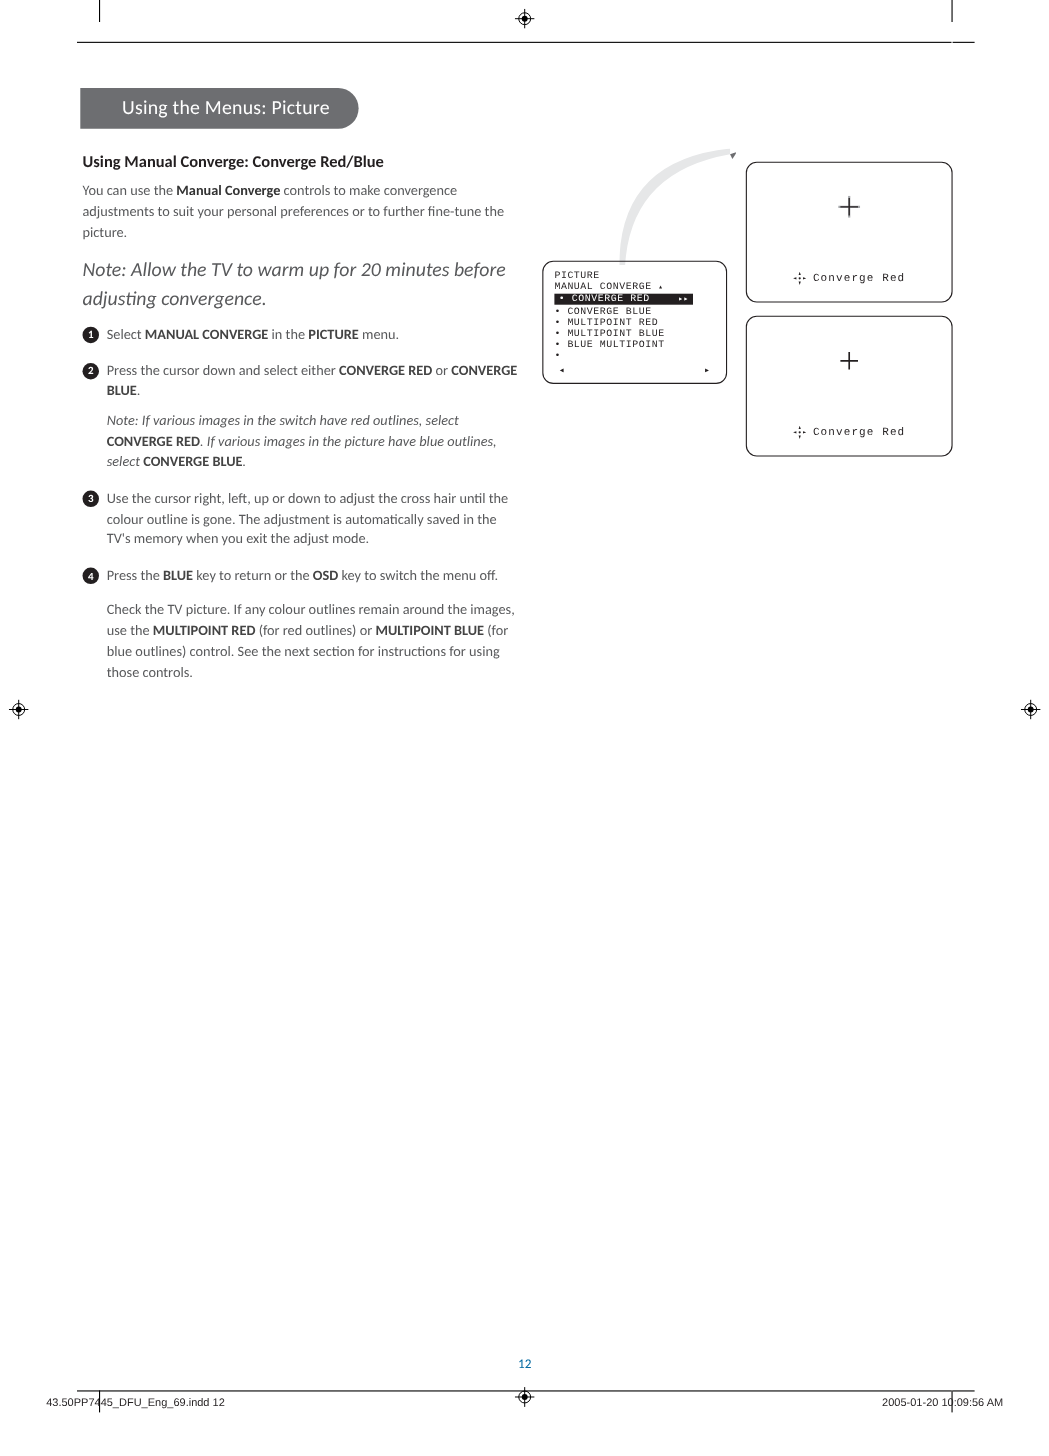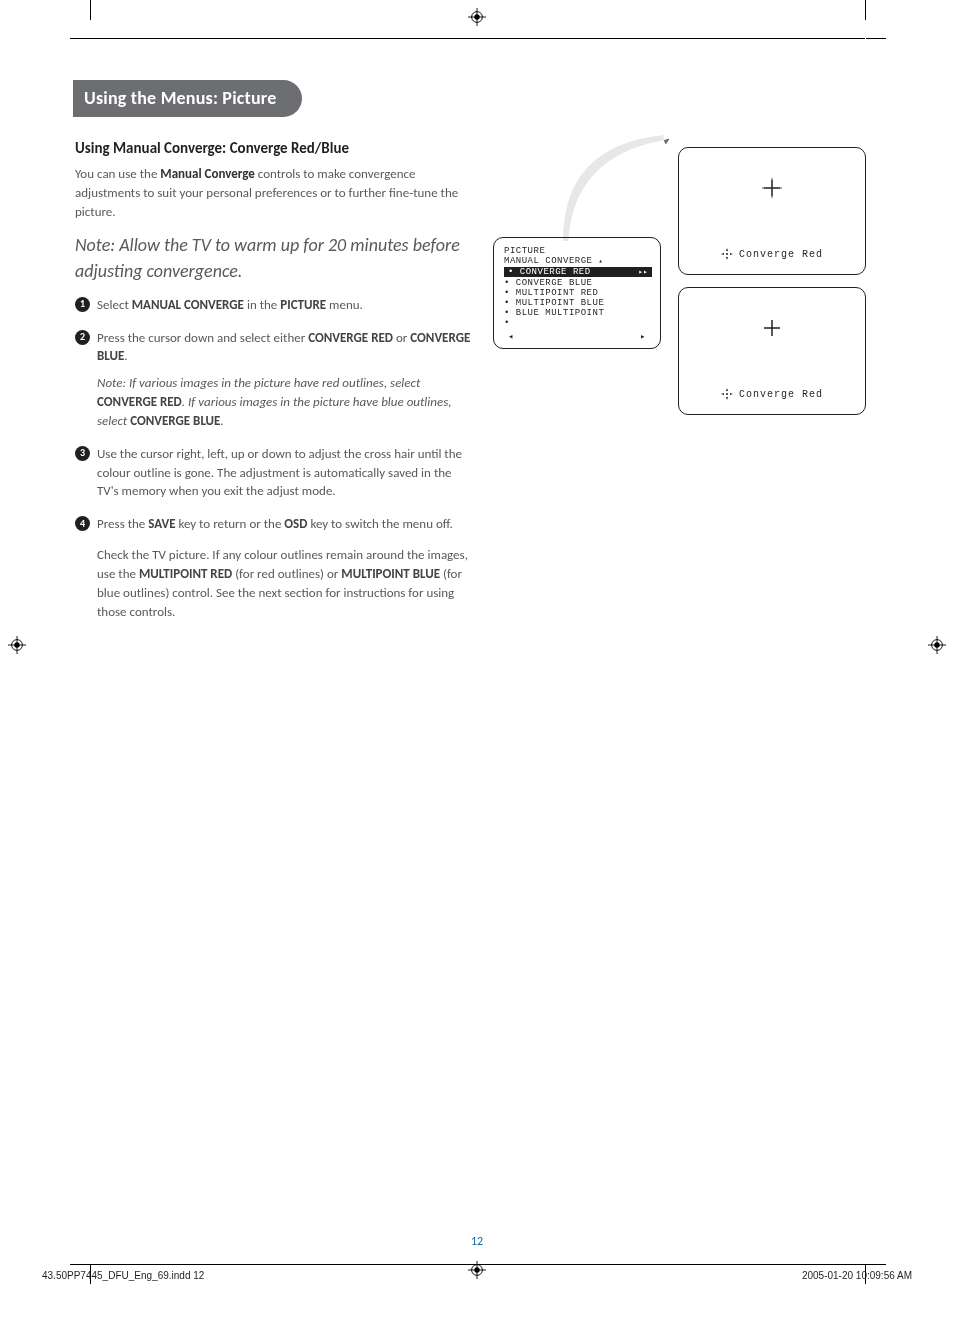--- a/index.html
+++ b/index.html
@@ -33,23 +33,23 @@
       position: absolute;
       top: 80px;
       left: 75px;
       width: 810px;
     }
 
     .heading-bar {
       background: #6d6e71;
       color: #fff;
       border-radius: 0 24px 24px 0;
-      padding: 7px 26px 8px 11px;
+      padding: 7px 26px 8px 38px;
       font-size: 18px;
-      font-weight: bold;
+      font-weight: normal;
       display: inline-block;
       margin-bottom: 22px;
       margin-left: -2px;
       letter-spacing: 0.2px;
     }
 
     .content { display: flex; gap: 22px; }
     .col-left { flex: 0 0 396px; }
     .col-right { flex: 0 0 375px; position: relative; }
 
@@ -83,21 +83,21 @@
       border: 1px solid #231f20; border-radius: 10px;
       padding: 8px 10px;
       font-family: "Courier New", monospace;
       font-size: 9px; color: #231f20;
       letter-spacing: 0.5px;
     }
     .osd-title { font-size: 9px; }
     .osd-sub { font-size: 9px; }
     .osd-sel {
       background: #231f20; color: #fff;
-      padding: 0 4px; display: inline-block; width: 148px;
+      padding: 0 4px; display: inline-block; width: 126px;
       margin-top: 1px; margin-bottom: 1px;
       position: relative;
     }
     .osd-sel::after { content: "▸▸"; position: absolute; right: 4px; font-size: 7px; top: 1px; }
     .osd-item { display: block; }
     .osd-arrows { position: absolute; bottom: 6px; left: 14px; width: 138px; display:flex; justify-content: space-between; font-size: 9px; }
 
     .swoosh { position: absolute; top: -8px; left: 70px; width: 106px; height: 106px; }
 
     .tv-box {
@@ -172,30 +172,30 @@
 
       <ol class="steps">
         <li class="step">
           <span class="step-num">1</span>
           <span>Select </span><span class="term">MANUAL CONVERGE</span><span> in the </span><span class="term">PICTURE</span><span> menu.</span>
         </li>
         <li class="step">
           <span class="step-num">2</span>
           <span>Press the cursor down and select either </span><span class="term">CONVERGE RED</span><span> or </span><span class="term">CONVERGE BLUE</span><span>.</span>
           <div class="step-note">
-            <span>Note: If various images in the picture have red outlines, select </span><span class="term" style="font-style:normal">CONVERGE RED</span><span>. If various images in the picture have blue outlines, select </span><span class="term" style="font-style:normal">CONVERGE BLUE</span><span>.</span>
+            <span>Note: If various images in the switch have red outlines, select </span><span class="term" style="font-style:normal">CONVERGE RED</span><span>. If various images in the picture have blue outlines, select </span><span class="term" style="font-style:normal">CONVERGE BLUE</span><span>.</span>
           </div>
         </li>
         <li class="step">
           <span class="step-num">3</span>
           <span>Use the cursor right, left, up or down to adjust the cross hair until the colour outline is gone. The adjustment is automatically saved in the TV's memory when you exit the adjust mode.</span>
         </li>
         <li class="step">
           <span class="step-num">4</span>
-          <span>Press the </span><span class="term">SAVE</span><span> key to return or the </span><span class="term">OSD</span><span> key to switch the menu off.</span>
+          <span>Press the </span><span class="term">BLUE</span><span> key to return or the </span><span class="term">OSD</span><span> key to switch the menu off.</span>
           <div style="margin-top:12px">
             <span>Check the TV picture. If any colour outlines remain around the images, use the </span><span class="term">MULTIPOINT RED</span><span> (for red outlines) or </span><span class="term">MULTIPOINT BLUE</span><span> (for blue outlines) control. See the next section for instructions for using those controls.</span>
           </div>
         </li>
       </ol>
     </div>
 
     <div class="col-right">
       <div class="diagram-wrap">
 

